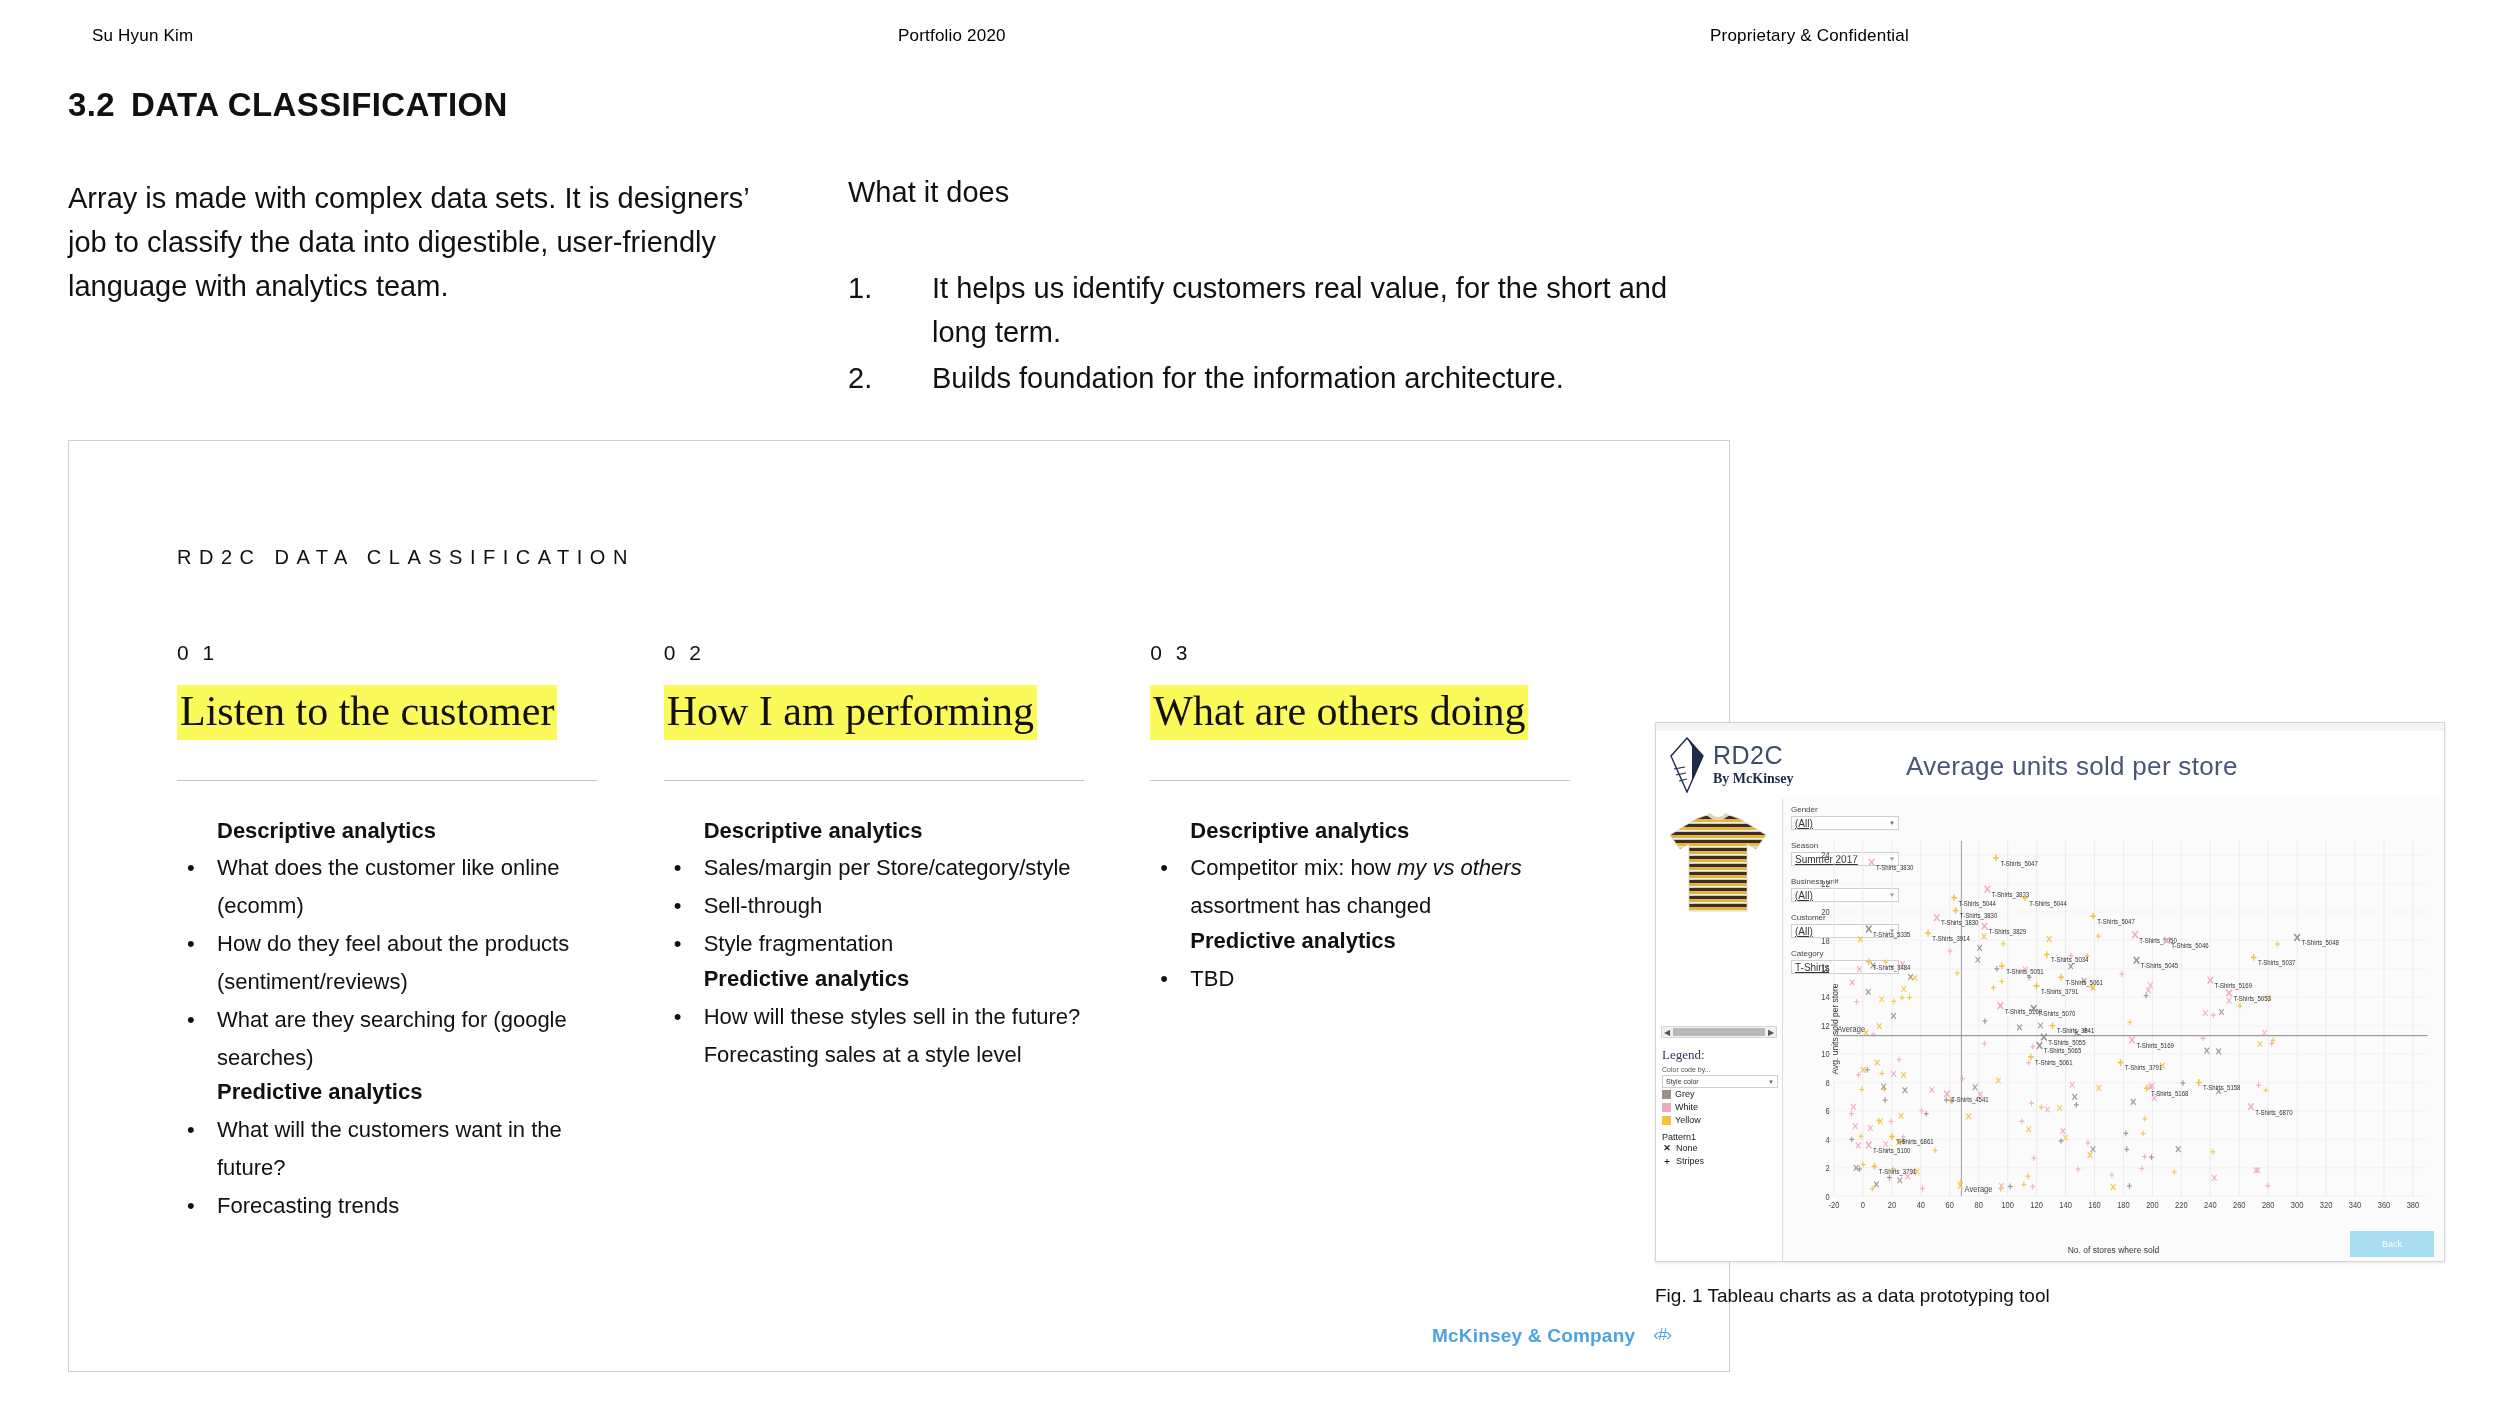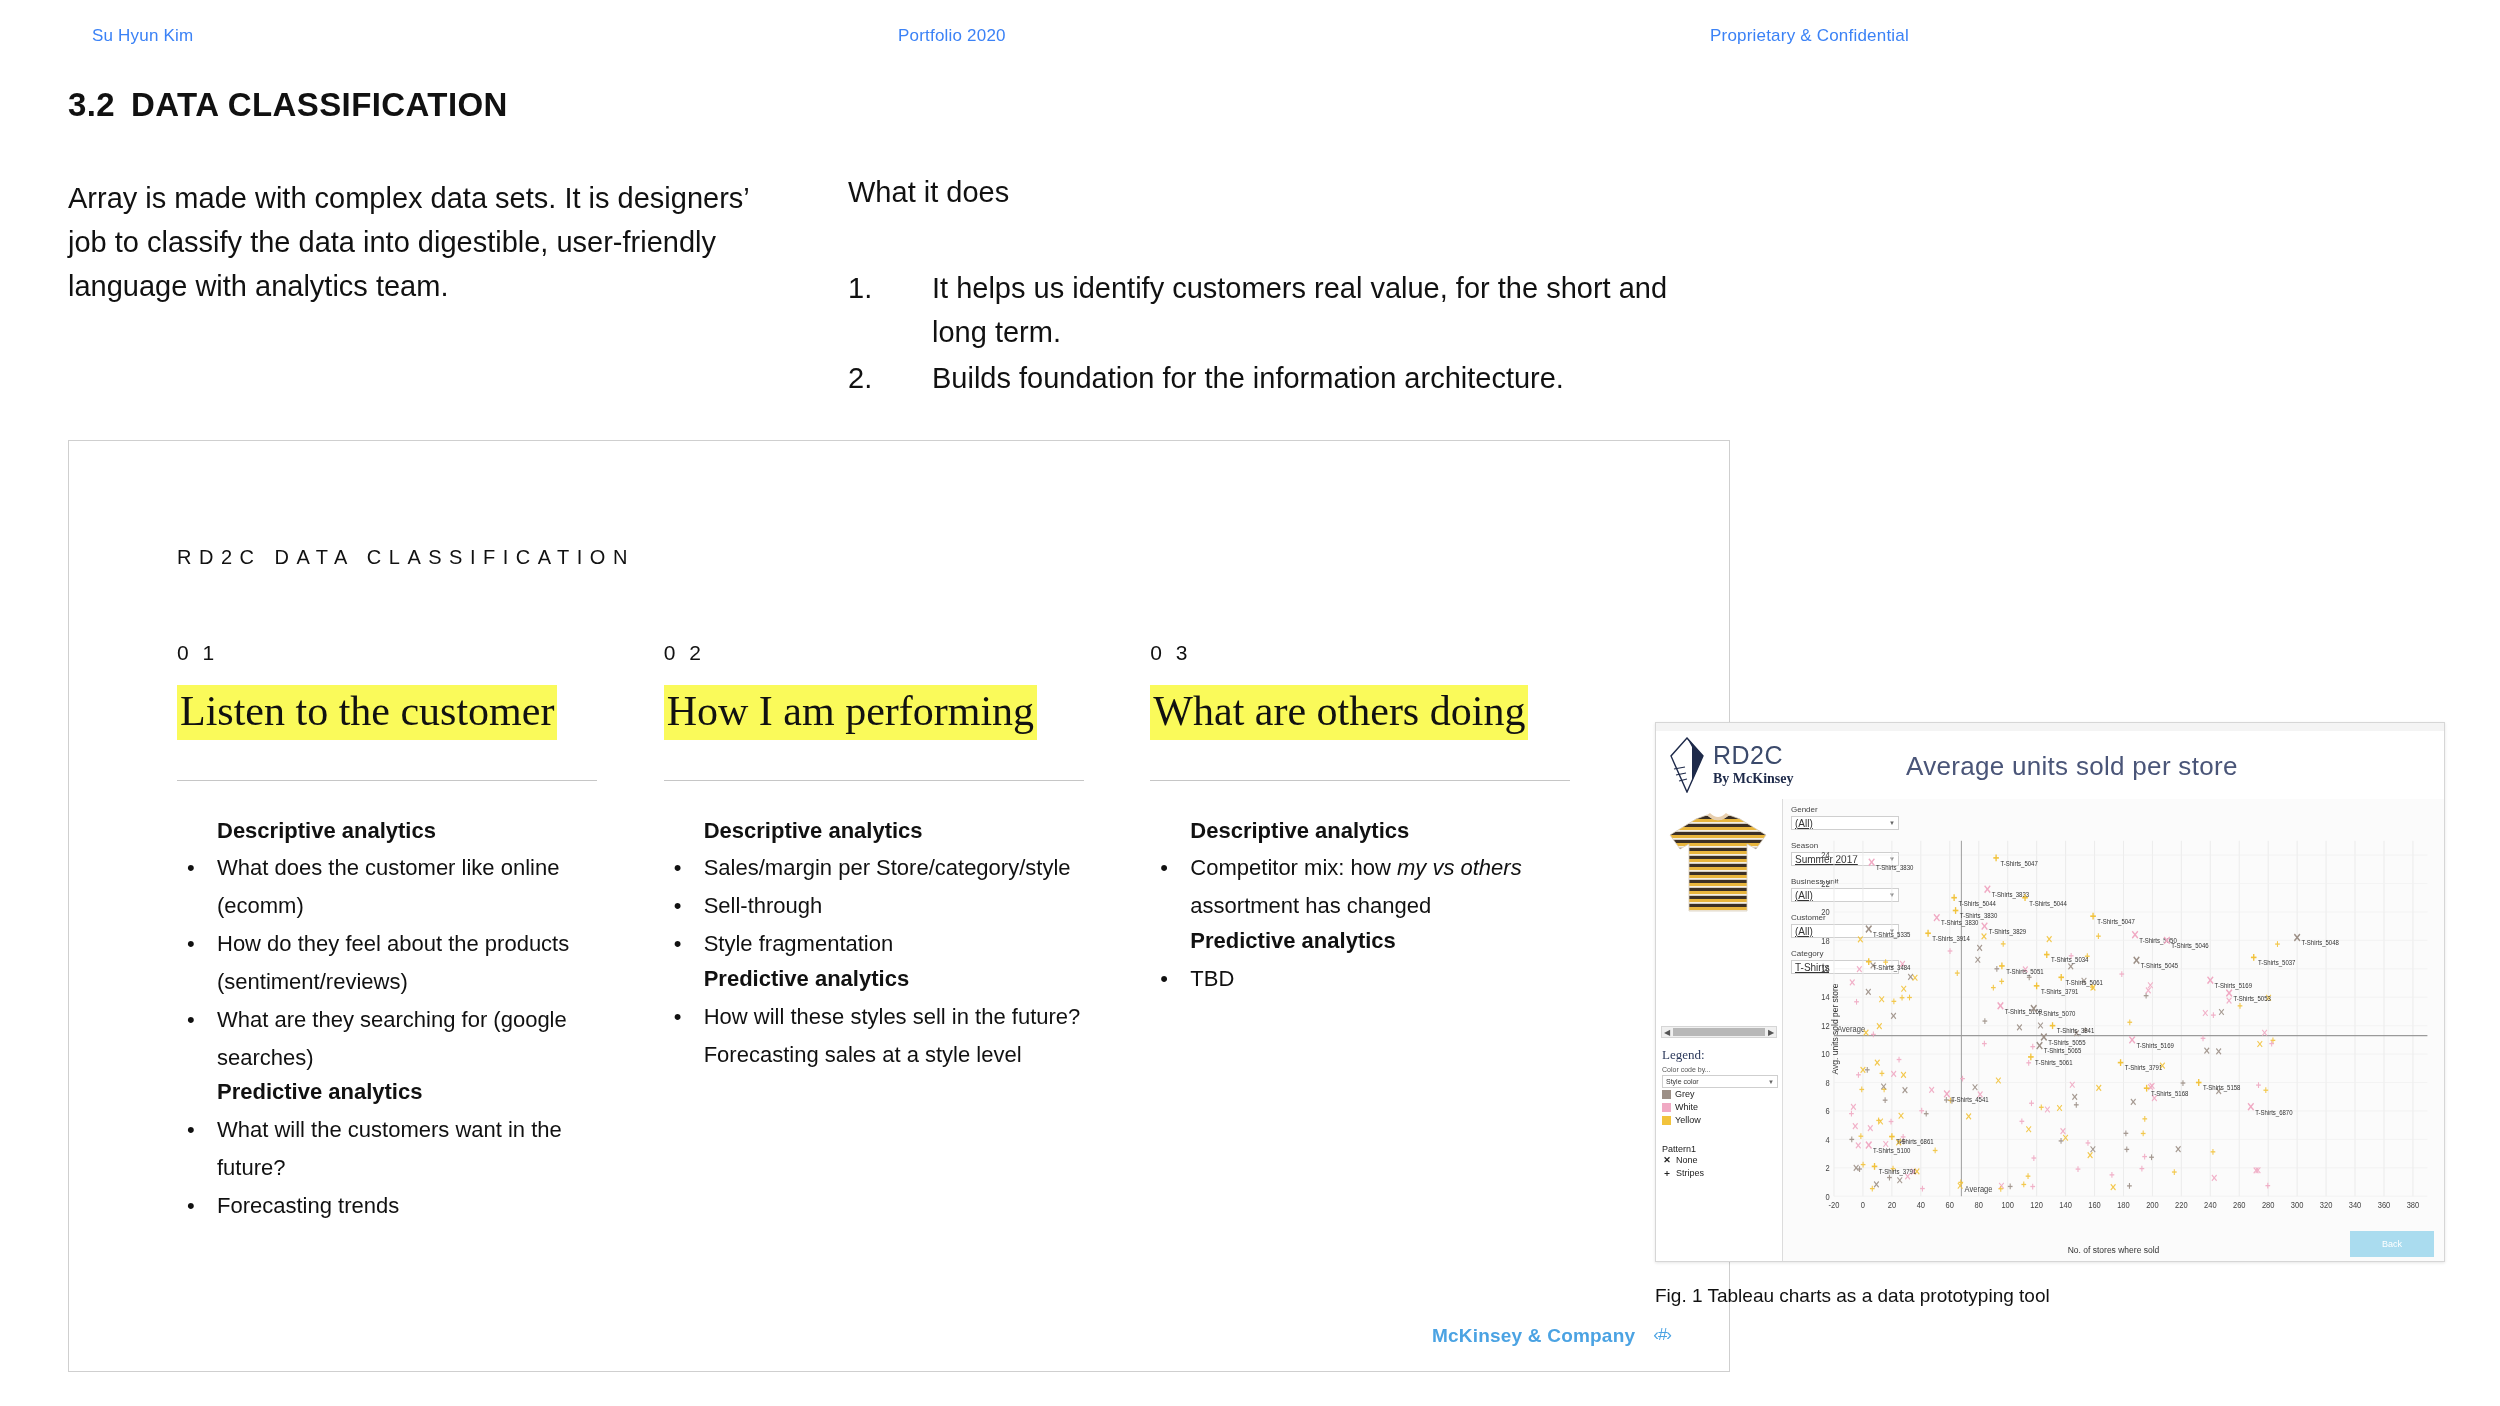--- a/index.html
+++ b/index.html
@@ -6,21 +6,21 @@
   body{
     width:2500px;height:1406px;
     background:#ffffff;
     font-family:"Liberation Sans", sans-serif;
     color:#111111;
     overflow:hidden;
     position:relative;
   }
   
   .pg-header{position:absolute;top:26px;left:0;width:2500px;height:24px;}
-  .pg-header span{position:absolute;font-size:17px;color:#3b82f6;letter-spacing:.2px;white-space:nowrap;}
+  .pg-header span{position:absolute;font-size:17px;color:#000000;letter-spacing:.2px;white-space:nowrap;}
   .hdr-left{left:92px;}
   .hdr-center{left:898px;}
   .hdr-right{left:1710px;}
 
   
   .sec-title{position:absolute;top:86px;left:68px;font-size:33px;font-weight:bold;letter-spacing:.4px;white-space:nowrap;}
   .sec-title .num{margin-right:16px;}
 
   
   .intro{position:absolute;top:176px;left:68px;width:700px;font-size:29px;line-height:1.52;color:#111;}
@@ -69,21 +69,21 @@
   .sb-arrow{font-size:8px;color:#555;width:10px;text-align:center;}
   .sb-thumb{flex:1;height:8px;background:#b8b8b8;margin:0 1px;}
   .legend{position:absolute;left:6px;top:248px;width:116px;}
   .legend-h{font-family:"Liberation Serif", serif;font-size:13px;color:#2d3a5c;margin-bottom:3px;}
   .legend-sub{font-size:7px;color:#555;margin-bottom:2px;}
   .legend-sel{height:13px;border:1px solid #cfcfcf;background:#fff;font-size:7px;color:#333;display:flex;align-items:center;padding:0 3px;justify-content:space-between;box-sizing:border-box;}
   .legend-sel .cv{font-size:6px;color:#666;}
   .legend-items{}
   .lg-row{display:flex;align-items:center;gap:4px;font-size:9px;color:#222;line-height:1.45;}
   .sw{width:9px;height:9px;display:inline-block;}
-  .lg-pat{font-size:9px;color:#222;margin-top:17px;}
+  .lg-pat{font-size:9px;color:#222;margin-top:5px;}
   .lg-sym{display:inline-block;width:10px;text-align:center;font-weight:bold;}
 
   .tab-right{flex:1;position:relative;}
   .filters{position:absolute;left:8px;top:6px;right:8px;display:flex;gap:11px;flex-direction:column;}
   .f{width:108px;}
   .f-label{font-size:8px;color:#444;margin-bottom:2px;}
   .f-box{height:14px;border:1px solid #cfcfcf;background:#fff;display:flex;align-items:center;justify-content:space-between;padding:0 3px;box-sizing:border-box;}
   .f-val{font-size:10px;color:#333;white-space:nowrap;overflow:hidden;text-decoration:underline;}
   .f-car{font-size:6px;color:#666;}
 

